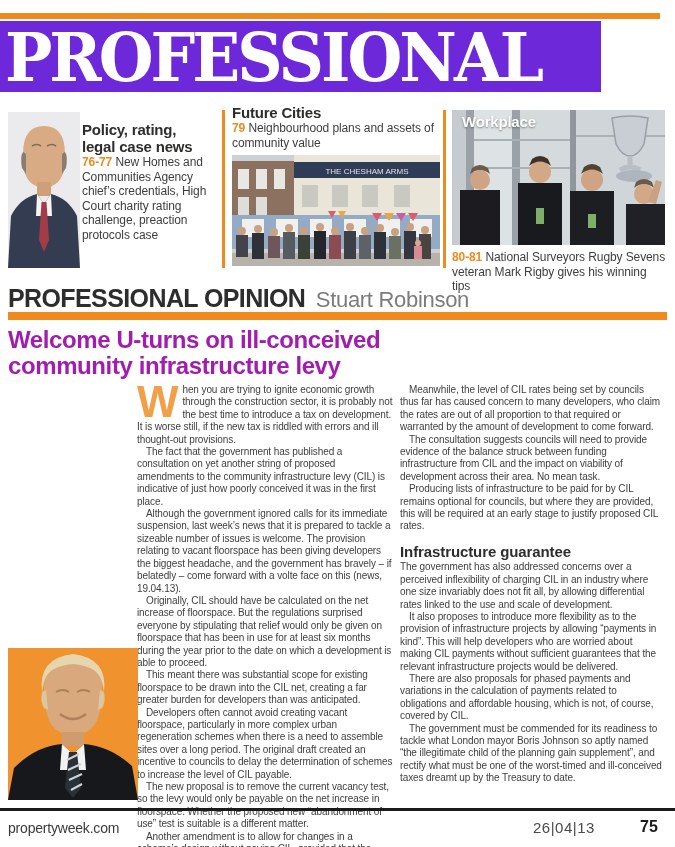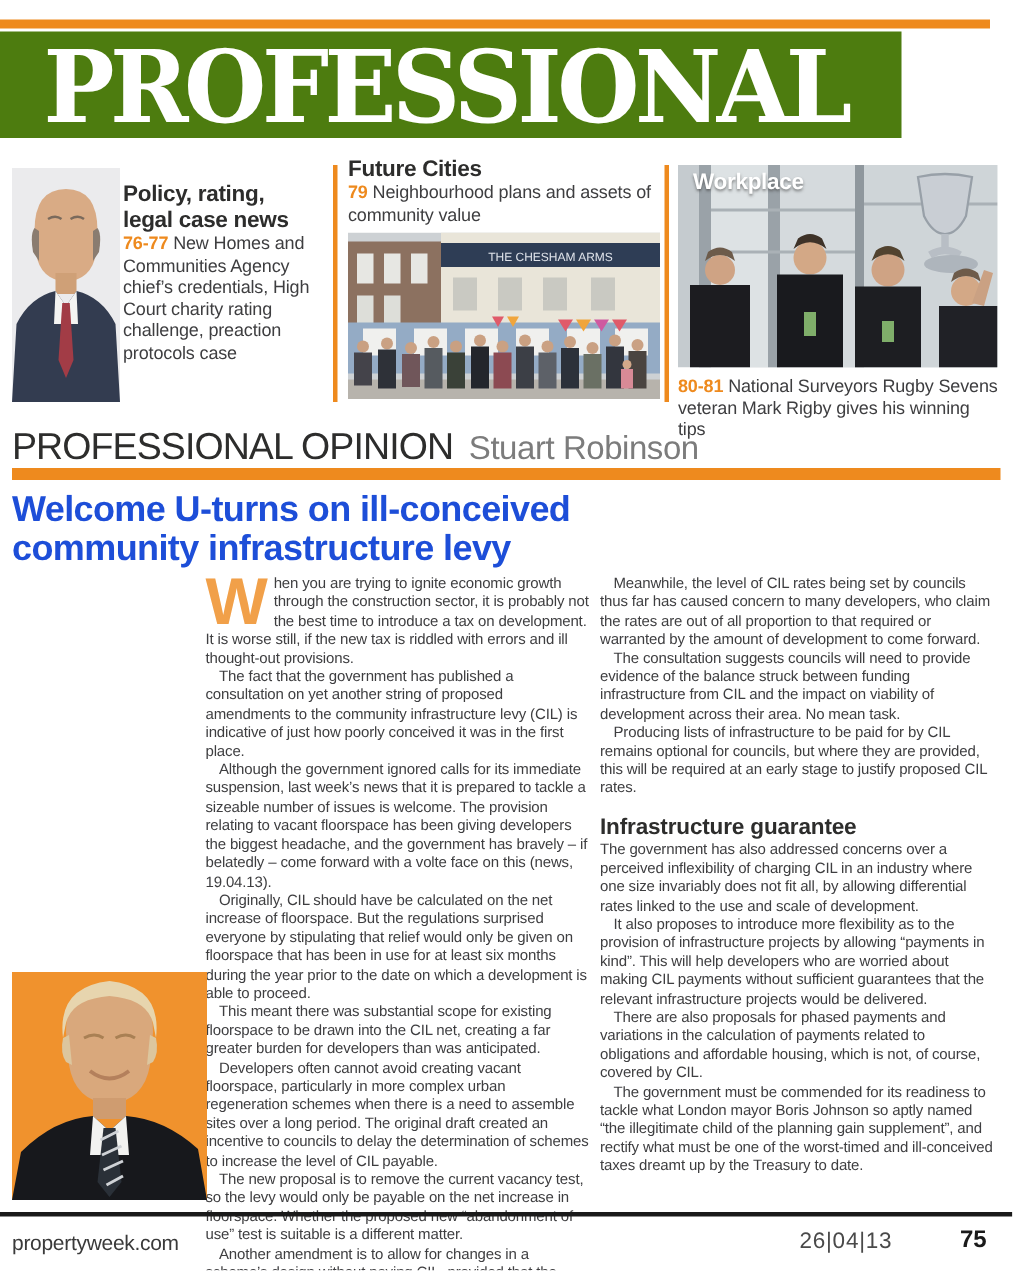--- a/index.html
+++ b/index.html
@@ -5,22 +5,22 @@
   * { margin:0; padding:0; box-sizing:border-box; }
   html,body { background:#ffffff; }
   .page {
     position:relative; width:675px; height:847px; margin:0 auto;
     background:#ffffff; overflow:hidden;
     font-family:"Liberation Sans", sans-serif; color:#3e3e40;
   }
   
   .mast-strip { position:absolute; left:0; top:13px; width:660px; height:6px; background:#ee8a1e; }
   .mast-block {
-    position:absolute; left:0; top:21px; width:601px; height:71px; background:#4d7c0f;
-    overflow:hidden; white-space:nowrap;padding-left:24px;
+    position:absolute; left:0; top:21px; width:601px; height:71px; background:#6d28d9;
+    overflow:hidden; white-space:nowrap;
   }
   .mast-title {
     font-family:"DejaVu Serif", serif; font-weight:bold; color:#ffffff;
     font-size:63px; line-height:71px; letter-spacing:-3px; padding-left:5px;
     transform:scaleY(1.06); transform-origin:top left; display:inline-block;
   }
   
   .hl-divider { position:absolute; top:110px; width:3px; height:158px; background:#ee8a1e; }
   .hl-head { font-size:15px; font-weight:bold; color:#2d2d2c; line-height:17px; letter-spacing:-0.2px; }
   .hl-body { font-size:12px; line-height:14.5px; color:#3e3e40; letter-spacing:-0.1px; }
@@ -31,26 +31,26 @@
   .box-future-photo { position:absolute; left:232px; top:155px; width:200px; height:111px; }
   .box-workplace-photo { position:absolute; left:452px; top:110px; width:213px; height:143px; }
   .workplace-label {
     position:absolute; left:10px; top:3px; color:#ffffff; font-size:15px; font-weight:bold;
     text-shadow:0 1px 2px rgba(60,60,60,.6); letter-spacing:-0.2px;
   }
   .box-workplace-text { position:absolute; left:452px; top:250px; width:214px; }
   svg { display:block; }
   
   .op-titlebar { position:absolute; left:8px; top:284px; width:659px; white-space:nowrap; }
-  .op-section { font-size:25px; font-weight:normal; color:#2d2d2c; letter-spacing:-0.6px; }
+  .op-section { font-size:25px; font-weight:bold; color:#2d2d2c; letter-spacing:-0.6px; }
   .op-author { font-size:22px; color:#7c7c7c; letter-spacing:-0.3px; margin-left:6px; }
   .op-bar { position:absolute; left:8px; top:312px; width:659px; height:8px; background:#ee8a1e; }
   .op-headline {
     position:absolute; left:8px; top:327px; width:560px;
-    font-size:24px; line-height:26px; font-weight:bold; color:#1d4ed8; letter-spacing:-0.4px;
+    font-size:24px; line-height:26px; font-weight:bold; color:#a21caf; letter-spacing:-0.4px;
   }
   
   .col { position:absolute; top:384px; font-size:10px; line-height:12.4px; letter-spacing:-0.1px; color:#3e3e40; }
   .col-1 { left:137px; width:256px; }
   .col-2 { left:400px; width:262px; }
   .col p { text-align:left; }
   .col p.ind { text-indent:9px; }
   .dropcap {
     float:left; color:#f1a049; font-weight:bold; font-size:44px; line-height:36px;
     padding-right:4px; font-family:"Liberation Sans", sans-serif;

